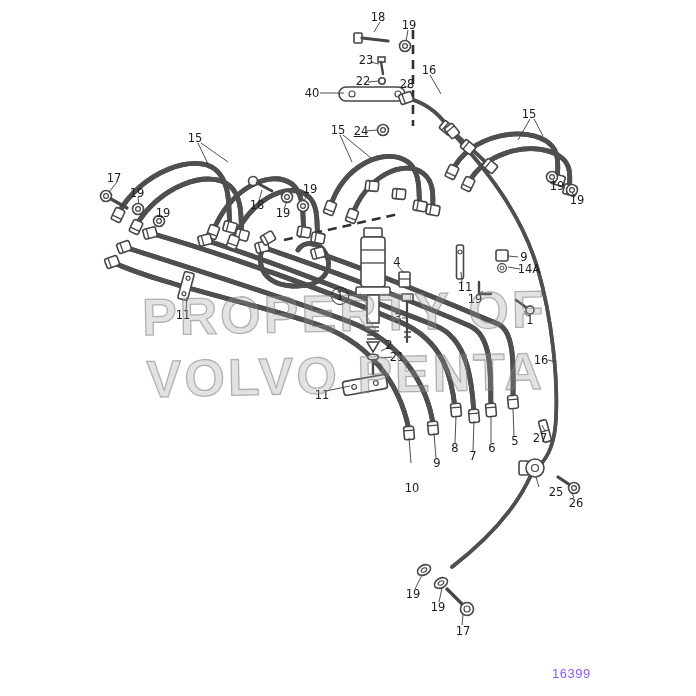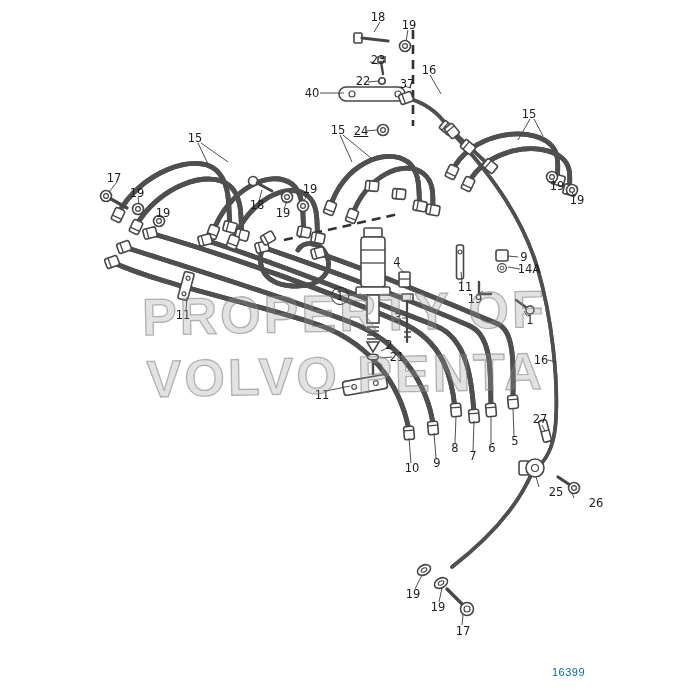--- a/index.html
+++ b/index.html
@@ -36,21 +36,21 @@
   .watermark {
     position:absolute; left:110px; top:282px; width:470px; z-index:4;
     text-align:center; transform:rotate(-1.2deg);
     font-weight:700; font-size:52px; line-height:62px; letter-spacing:3px;
     color:rgba(150,150,150,0.28);
     -webkit-text-stroke:1.3px rgba(125,125,125,0.55);
     pointer-events:none;
   }
   .fignum {
     position:absolute; left:552px; top:666px; z-index:3;
-    font-size:11px; color:#0369a1; letter-spacing:0.5px;
+    font-size:13px; color:#8b5cf6; letter-spacing:0.5px;
   }
 </style>
 </head>
 <body>
 
 <div class="stage">
 
   <svg width="696" height="696" viewBox="0 0 696 696">
     <defs>
       <g id="nutg">
@@ -294,23 +294,23 @@
       <line class="leader" x1="574" y1="498" x2="572" y2="493"></line>
       <line class="leader" x1="415" y1="589" x2="422" y2="575"></line>
       <line class="leader" x1="439" y1="602" x2="442" y2="588"></line>
       <line class="leader" x1="462" y1="625" x2="463" y2="615"></line>
     </g>
   </svg>
 
   <div>
       <span class="callout" style="left: 378px; top: 17px;">18</span>
       <span class="callout" style="left: 409px; top: 25px;">19</span>
-      <span class="callout" style="left: 366px; top: 60px; margin-left: 12px;">23</span>
+      <span class="callout" style="left: 366px; top: 60px;">23</span>
       <span class="callout" style="left: 363px; top: 81px;">22</span>
-      <span class="callout" style="left: 407px; top: 84px;">37</span>
+      <span class="callout" style="left: 407px; top: 84px;">28</span>
       <span class="callout" style="left: 429px; top: 70px;">16</span>
       <span class="callout" style="left: 312px; top: 93px;">40</span>
       <span class="callout" style="left: 338px; top: 130px;">15</span>
       <span class="callout" style="left: 361px; top: 131px; text-decoration: underline;">24</span>
       <span class="callout" style="left: 195px; top: 138px;">15</span>
       <span class="callout" style="left: 529px; top: 114px;">15</span>
       <span class="callout" style="left: 114px; top: 178px;">17</span>
       <span class="callout" style="left: 137px; top: 193px;">19</span>
       <span class="callout" style="left: 163px; top: 213px;">19</span>
       <span class="callout" style="left: 257px; top: 205px;">18</span>
@@ -324,29 +324,29 @@
       <span class="callout" style="left: 475px; top: 299px;">19</span>
       <span class="callout" style="left: 530px; top: 320px;">1</span>
       <span class="callout" style="left: 397px; top: 262px;">4</span>
       <span class="callout circled" style="left: 340px; top: 296px;">1</span>
       <span class="callout" style="left: 398px; top: 318px;">3</span>
       <span class="callout" style="left: 389px; top: 345px;">2</span>
       <span class="callout" style="left: 397px; top: 357px;">21</span>
       <span class="callout" style="left: 183px; top: 315px;">11</span>
       <span class="callout" style="left: 322px; top: 395px;">11</span>
       <span class="callout" style="left: 541px; top: 360px;">16</span>
-      <span class="callout" style="left: 540px; top: 419px;">27</span>
+      <span class="callout" style="left: 540px; top: 438px;">27</span>
       <span class="callout" style="left: 515px; top: 441px;">5</span>
       <span class="callout" style="left: 492px; top: 448px;">6</span>
       <span class="callout" style="left: 473px; top: 456px;">7</span>
       <span class="callout" style="left: 455px; top: 448px;">8</span>
       <span class="callout" style="left: 437px; top: 463px;">9</span>
-      <span class="callout" style="left: 412px; top: 468px;">10</span>
+      <span class="callout" style="left: 412px; top: 488px;">10</span>
       <span class="callout" style="left: 556px; top: 492px;">25</span>
-      <span class="callout" style="left: 576px; top: 503px; margin-left: 20px;">26</span>
+      <span class="callout" style="left: 576px; top: 503px;">26</span>
       <span class="callout" style="left: 413px; top: 594px;">19</span>
       <span class="callout" style="left: 438px; top: 607px;">19</span>
       <span class="callout" style="left: 463px; top: 631px;">17</span>
     </div>
 
   <div class="watermark">
     <div>PROPERTY OF</div>
     <div>VOLVO PENTA</div>
   </div>
 

